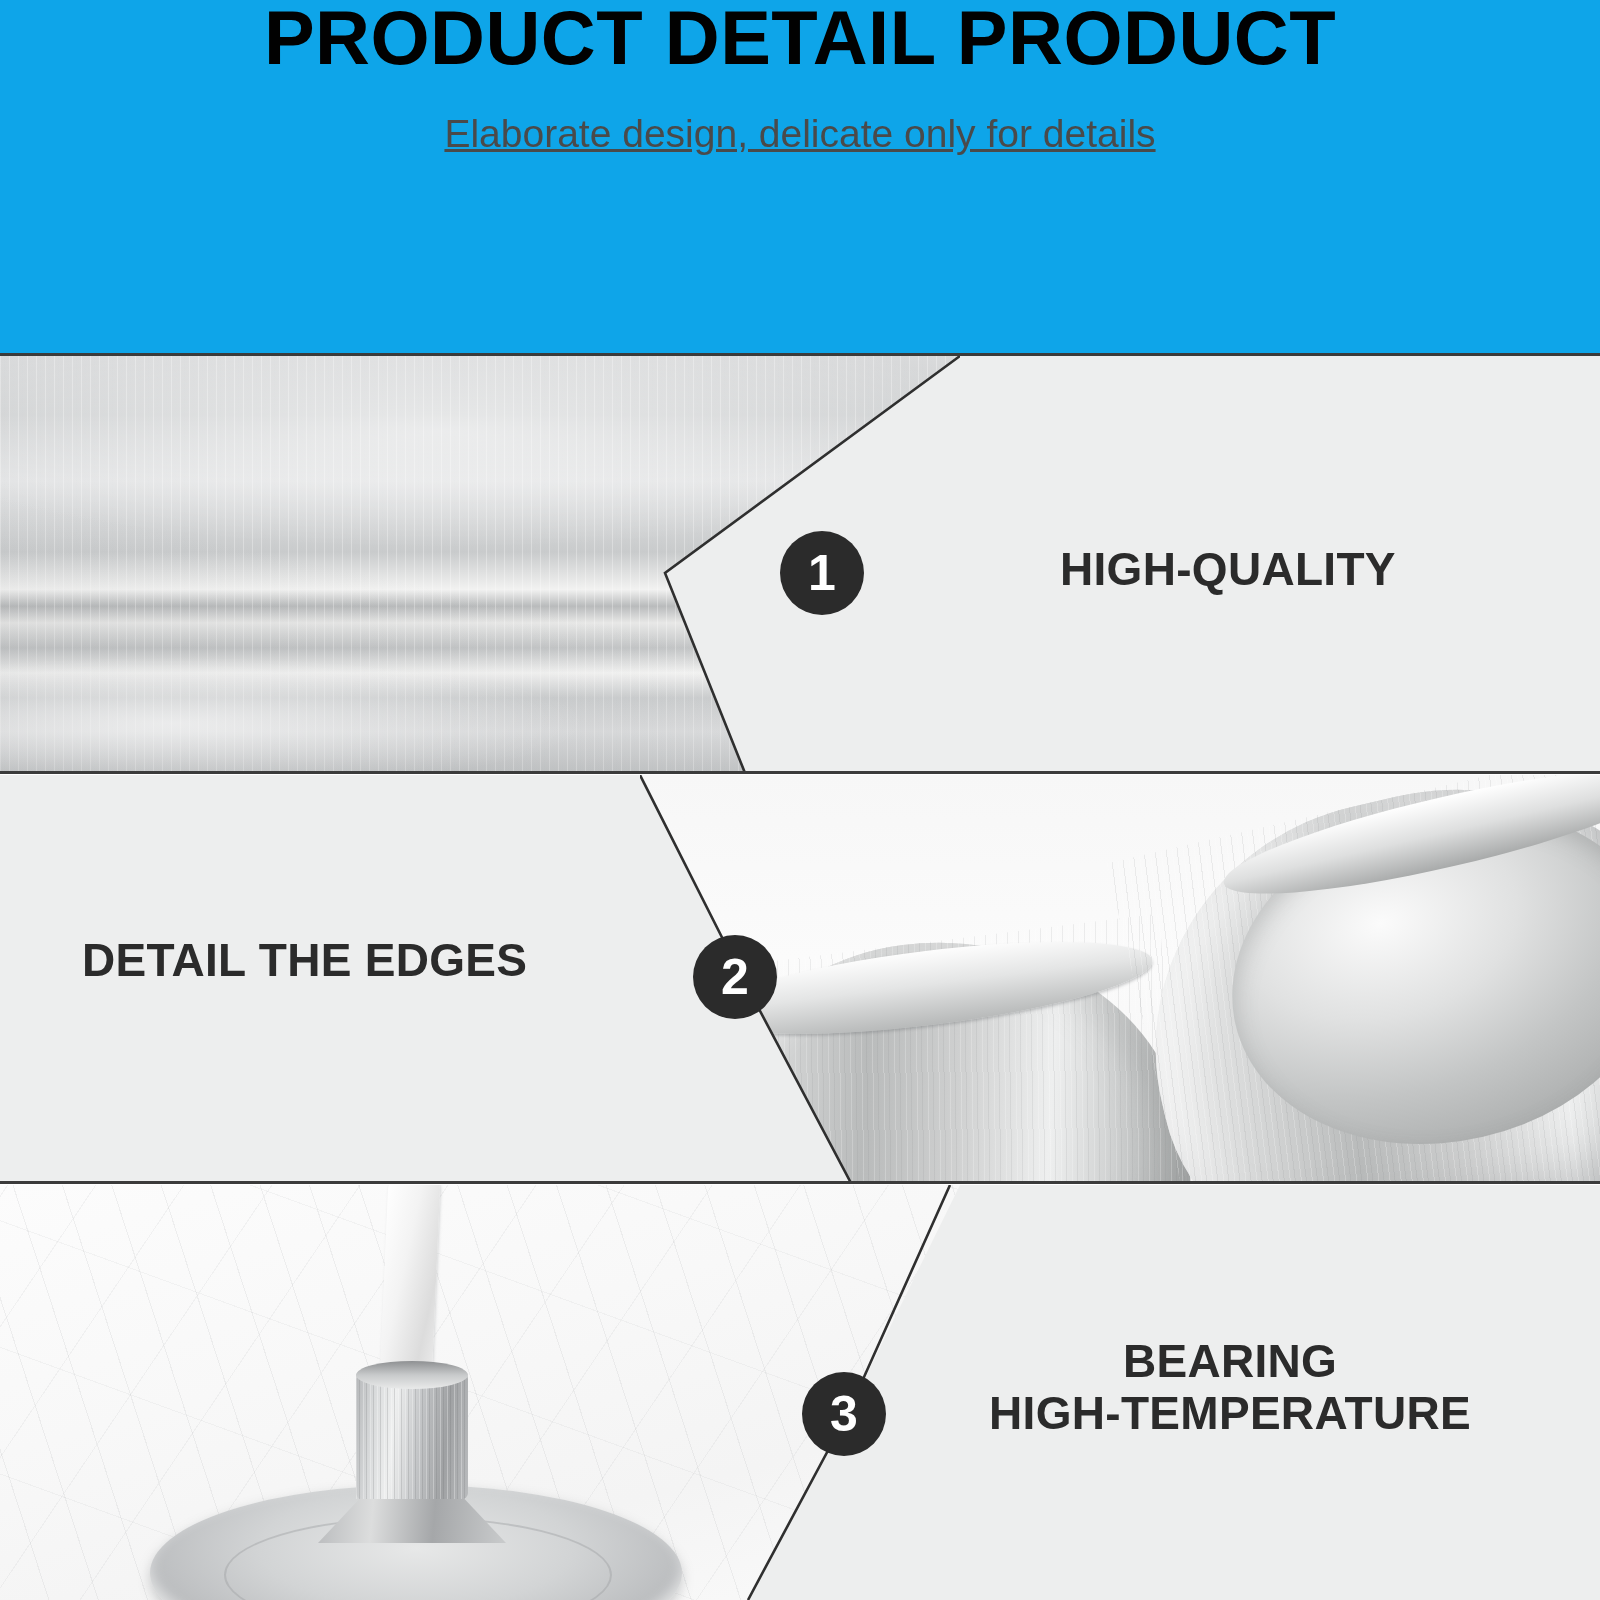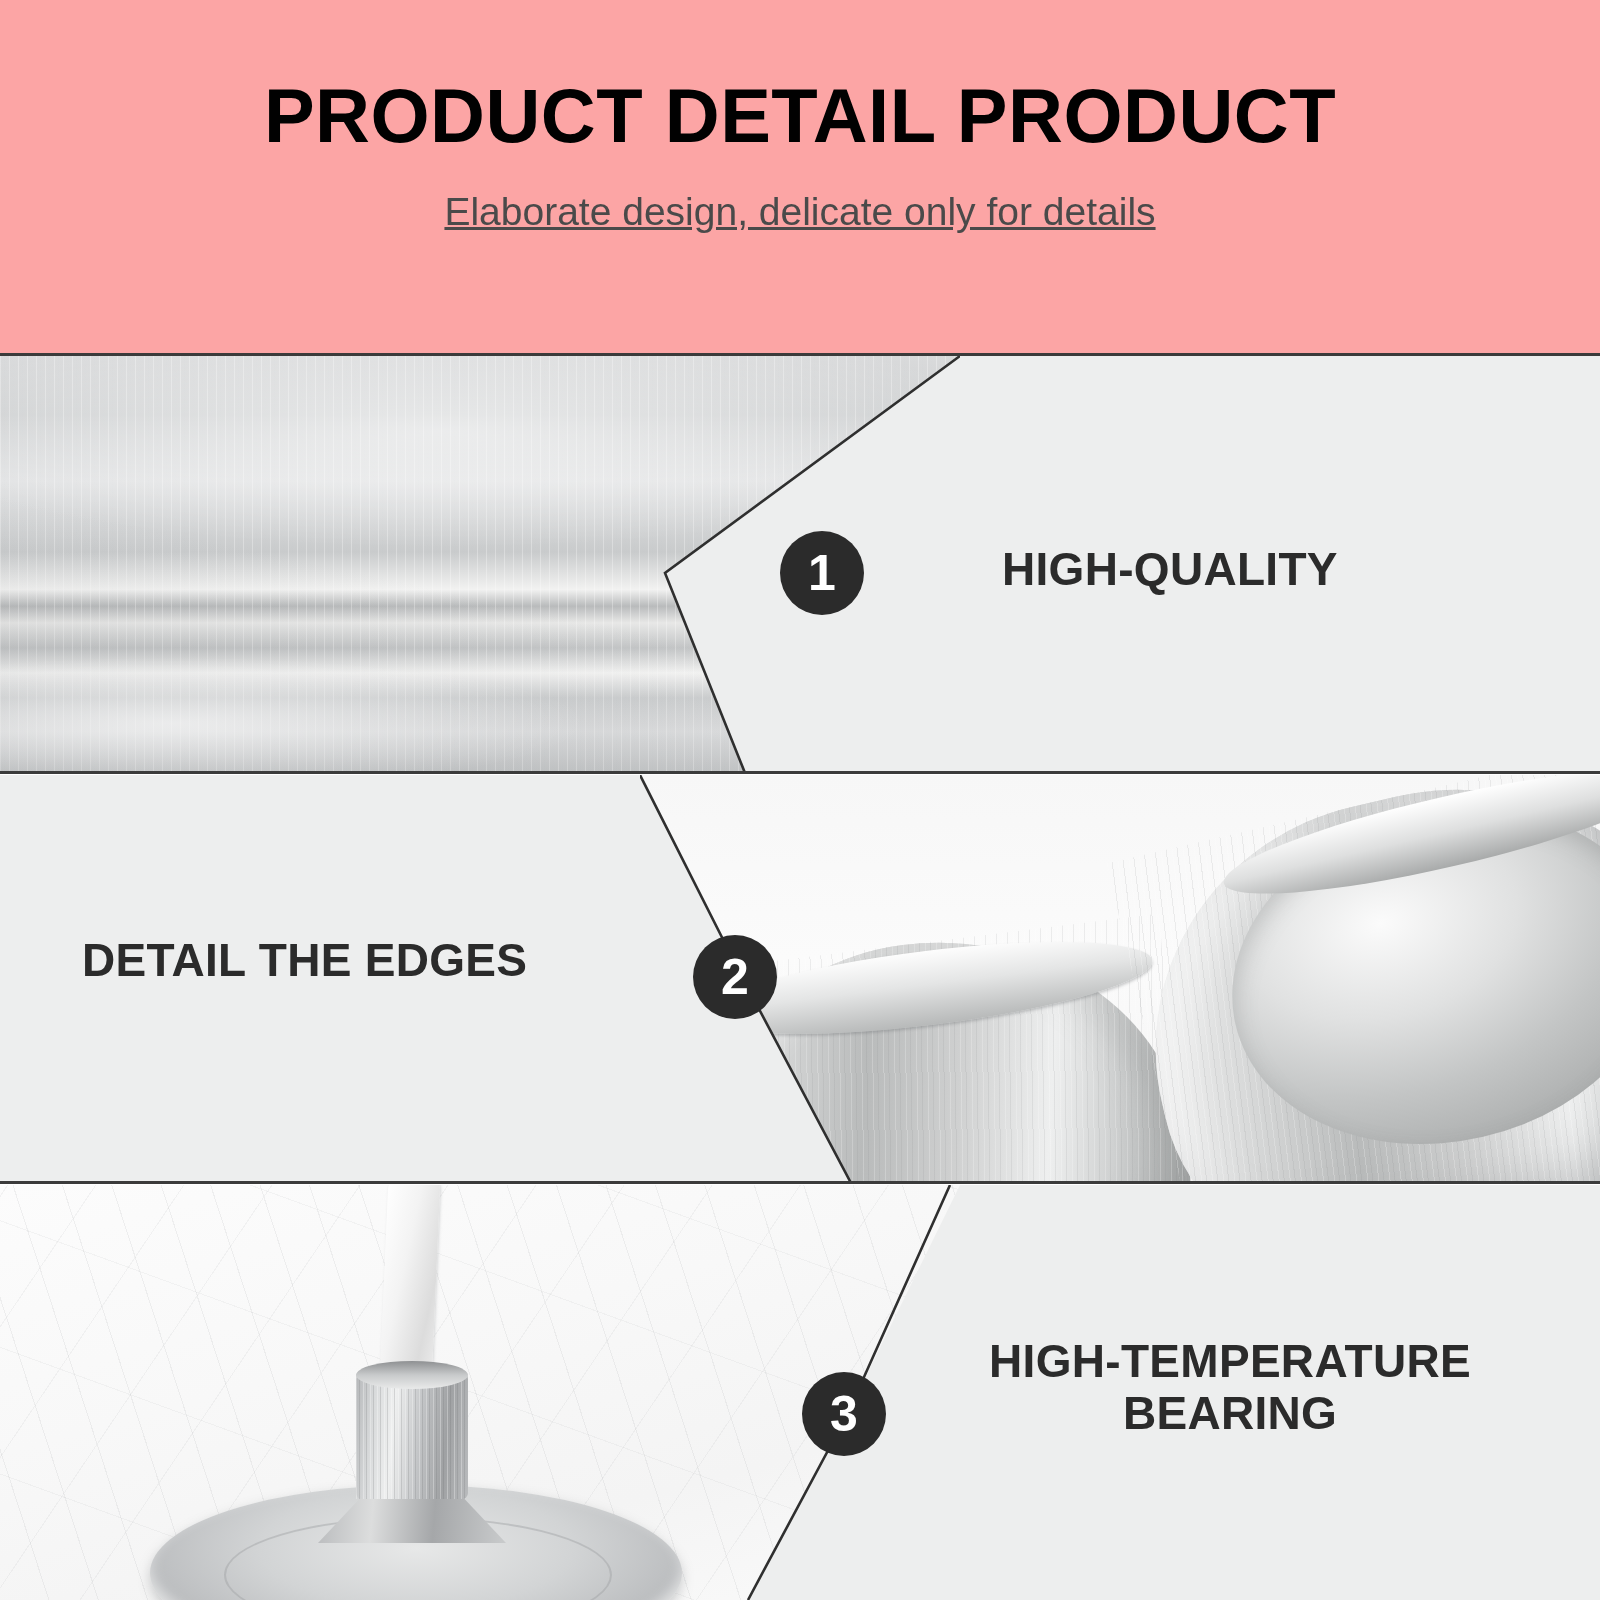--- a/index.html
+++ b/index.html
@@ -21,27 +21,26 @@
     background: #ffffff;
   }
 
   
   .header {
     position: absolute;
     left: 0;
     top: 0;
     width: 1600px;
     height: 356px;
-    background: #fca5a5;
+    background: #0ea5e9;
     display: flex;
     flex-direction: column;
     align-items: center;
     justify-content: flex-start;
     box-sizing: border-box;
-    padding-top: 78px;
   }
   .header-title {
     font-size: 76px;
     font-weight: 700;
     letter-spacing: 0.5px;
     color: #010101;
     line-height: 1.0;
     text-align: center;
     white-space: nowrap;
   }
@@ -323,21 +322,21 @@
 
   
   .label {
     position: absolute;
     z-index: 7;
     font-weight: 700;
     color: #2b2b2b;
     line-height: 1.14;
   }
   .label-1 {
-    left: 1002px; top: 543px;
+    left: 1060px; top: 543px;
     font-size: 46px;
     letter-spacing: 0.3px;
     white-space: nowrap;
   }
   .label-2 {
     left: 82px; top: 934px;
     font-size: 46px;
     letter-spacing: 0.3px;
     white-space: nowrap;
   }
@@ -433,17 +432,17 @@
         <polyline points="950,0 847,230 748,415" fill="none" stroke="#2f2f2f" stroke-width="2.6" vector-effect="non-scaling-stroke"></polyline>
       </svg>
     </div>
   </div>
 
   <div class="badge badge-3">
     <span>3</span>
   </div>
 
   <div class="label label-3">
+    <div>BEARING</div>
     <div>HIGH-TEMPERATURE</div>
-    <div>BEARING</div>
   </div>
 
 </div>
 
 </body></html>

